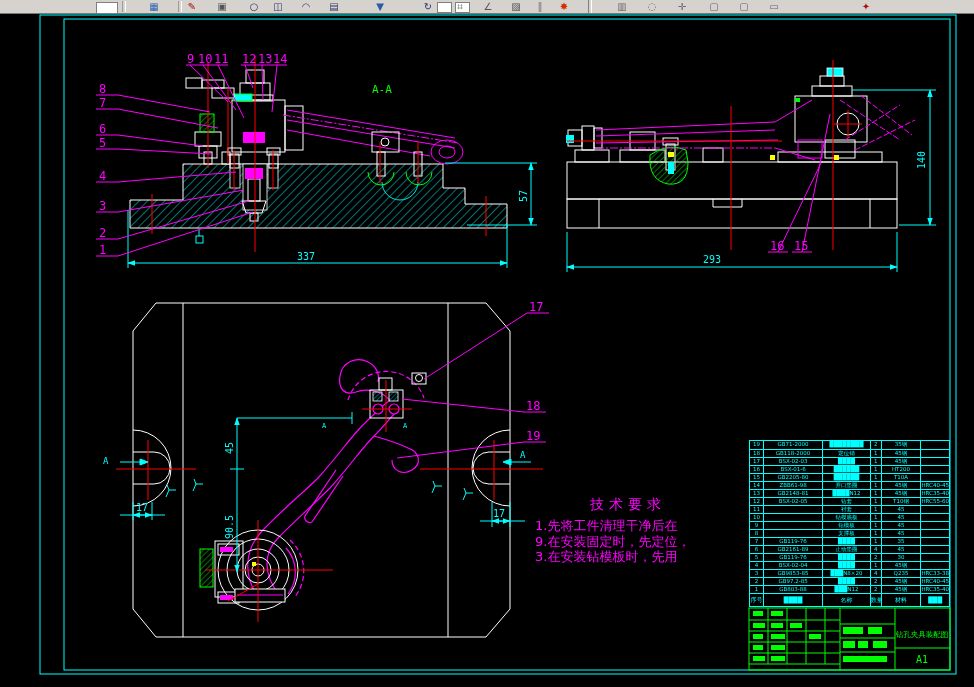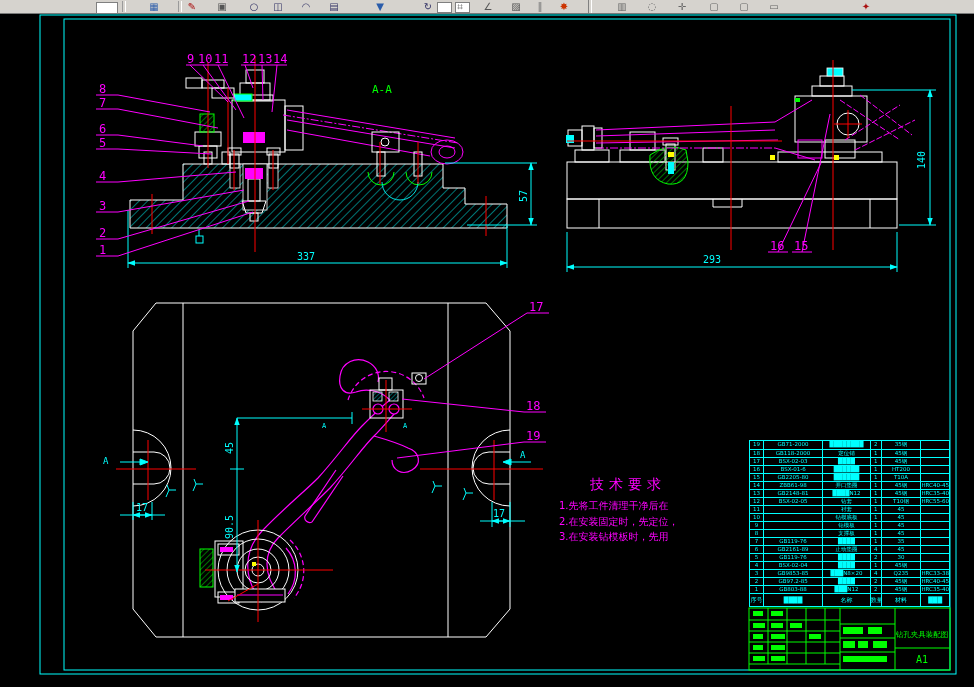--- a/index.html
+++ b/index.html
@@ -13,22 +13,22 @@
   .combo{position:absolute;left:96px;top:2px;width:20px;height:10px;background:#fff;
          border:1px solid #808080;}
   .tb-sep{position:absolute;top:1px;width:2px;height:11px;border-left:1px solid #9a9a9a;
           border-right:1px solid #fff;}
   .tb-panel-edge{position:absolute;left:588px;top:0;width:2px;height:13px;
           border-left:1px solid #808080;border-right:1px solid #fff;}
   .tb-btn{position:absolute;top:2px;width:13px;height:9px;background:#fff;border:1px solid #808080;}
   svg{position:absolute;left:0;top:0;}
   
   .techreq{position:absolute;left:535px;top:476px;width:186px;color:#ff00ff;z-index:4;}
-  .techreq .tr-title{font-size:14px;letter-spacing:5px;text-align:center;margin-bottom:4px;}
-  .techreq .tr-line{font-size:10px;line-height:15.5px;white-space:nowrap;margin-left:24px;}
+  .techreq .tr-title{font-size:14px;letter-spacing:5px;text-align:center;margin-bottom:4px;margin-top:20px;}
+  .techreq .tr-line{font-size:13px;line-height:15.5px;white-space:nowrap;}
   
   .bom{position:absolute;left:749px;top:440px;width:201px;color:#00ffff;z-index:4;
        border:1px solid #00ffff;box-sizing:border-box;font-family:"DejaVu Sans",sans-serif;}
   .bom-row{display:flex;height:8px;box-sizing:border-box;}
   .bom-row.hdr{height:13px;}
   .bom-row>div{border-left:1px solid #00ffff;border-top:1px solid #00ffff;box-sizing:border-box;
        font-size:5.5px;line-height:7px;overflow:hidden;white-space:nowrap;text-align:center;}
   .bom-row.hdr>div{font-size:6px;line-height:11px;}
   .bom-row>div:first-child{border-left:none;}
   .bom-row:first-child>div{border-top:none;}
@@ -456,21 +456,21 @@
         <rect x="843" y="656" width="44" height="6"></rect>
       </g>
       <text x="922" y="637" fill="#00ff00" font-size="7.5" text-anchor="middle">钻孔夹具装配图</text>
       <text x="922" y="663" fill="#00ff00" font-size="10" text-anchor="middle" font-family="DejaVu Sans Mono,monospace">A1</text>
     </g>
   </svg>
 
   <div class="techreq">
     <div class="tr-title">技术要求</div>
     <div class="tr-line">1.先将工件清理干净后在</div>
-    <div class="tr-line">2.在安装固定时，先定位，</div>
+    <div class="tr-line">9.在安装固定时，先定位，</div>
     <div class="tr-line">3.在安装钻模板时，先用</div>
   </div>
 
   <div class="bom" id="bom">
       <div class="bom-row">
         <div class="c-no">19</div>
         <div class="c-code">GB71-2000</div>
         <div class="c-name">████████</div>
         <div class="c-qty">2</div>
         <div class="c-mat">35钢</div>

